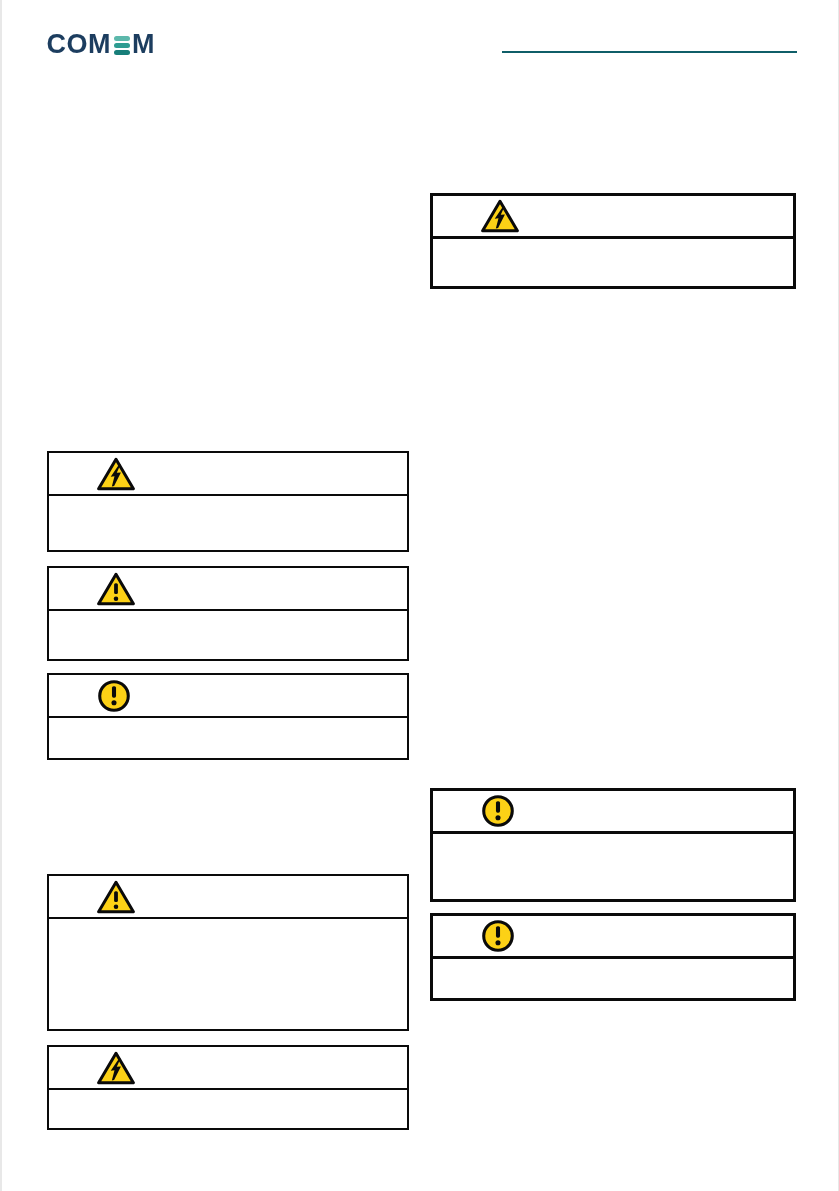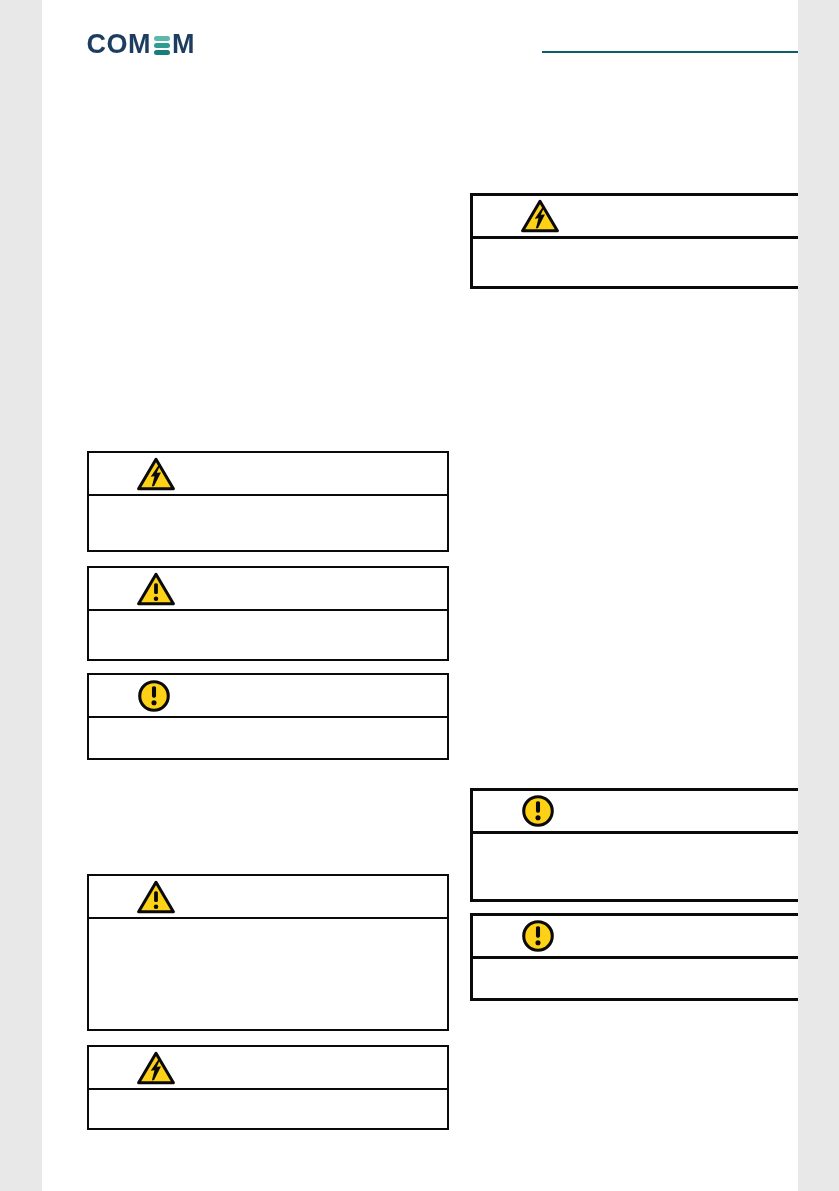--- a/index.html
+++ b/index.html
@@ -8,21 +8,21 @@
     --teal-mid: #2E9C91;
     --teal-bottom: #177E79;
     --rule: #0F5E68;
     --yellow: #FCD116;
     --ink: #0A0A0A;
   }
   * { box-sizing: border-box; }
   html, body { margin: 0; padding: 0; background: #e8e8e8; }
   .page {
     position: relative;
-    width: 756px;
+    width: 836px;
     height: 1191px;
     margin: 0 auto;
     background: #ffffff;
     font-family: "Liberation Sans", sans-serif;
     overflow: hidden;
   }
 
   
   .logo {
     position: absolute;

